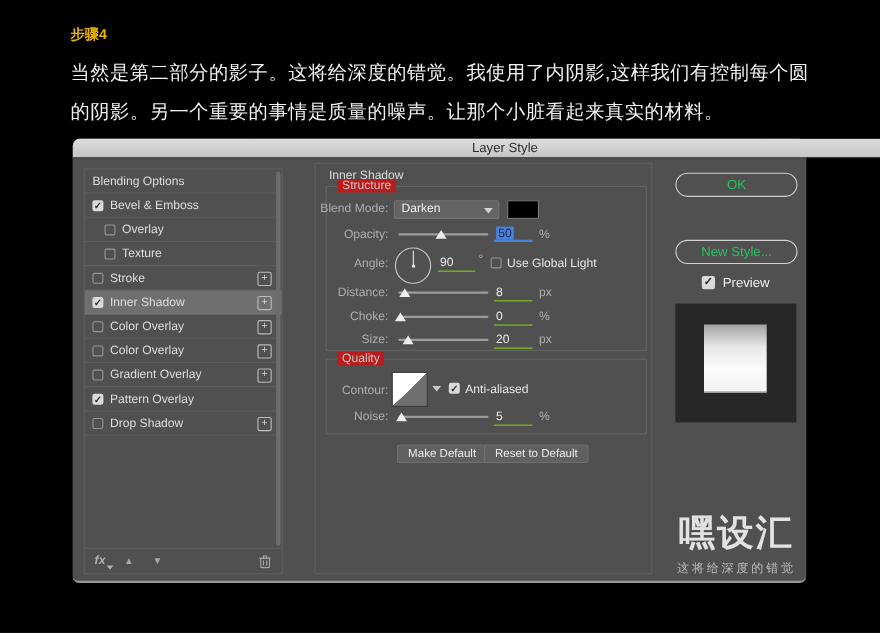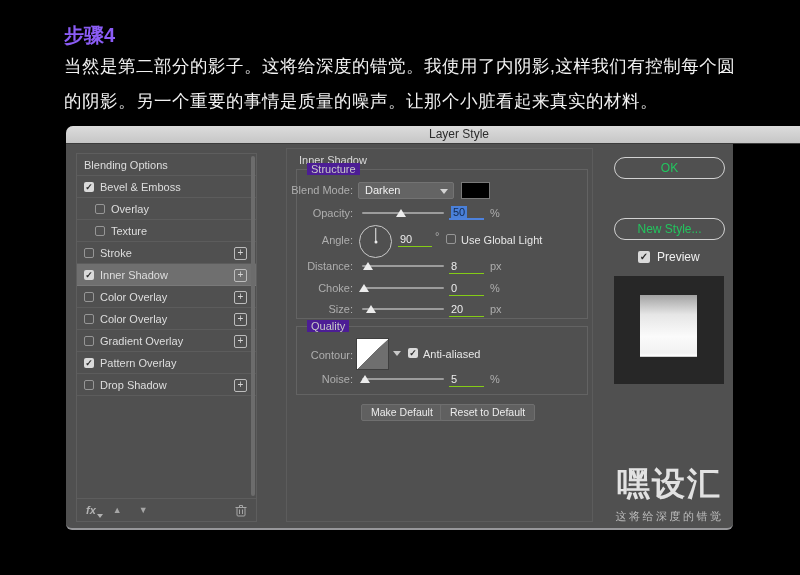--- a/index.html
+++ b/index.html
@@ -1,19 +1,19 @@
 <!DOCTYPE html>
 <html><head>
 <meta charset="utf-8">
 <style>
   html,body{margin:0;padding:0;background:#000;}
   .page{position:relative;width:800px;height:575px;background:#000;overflow:hidden;
         font-family:"Liberation Sans",sans-serif;}
   
-  .step-title{position:absolute;left:64px;top:22px;color:#8b5cf6;font-size:20px;font-weight:bold;}
+  .step-title{position:absolute;left:64px;top:22px;color:#eab308;font-size:13px;font-weight:bold;}
   .body-line{position:absolute;left:64px;color:#f2f2f2;font-size:17.5px;letter-spacing:.5px;}
   .body-line.l1{top:54px;} .body-line.l2{top:89px;}
   
   .dialog{position:absolute;left:66px;top:126px;width:667px;height:402px;background:#505050;
           border-radius:7px 7px 6px 6px;border-bottom:2px solid #97979a;}
   .titlebar{position:absolute;left:0;top:0;width:786px;height:18px;
             background:linear-gradient(#dcdcdc,#c6c6c6);border-radius:7px 7px 0 0;
             border-bottom:1px solid #3c3c3c;box-sizing:border-box;}
   .titlebar span{display:block;text-align:center;font-size:12px;line-height:17px;color:#2c2c2c;}
   
@@ -37,21 +37,21 @@
   .fx-ic{font-size:11px;font-style:italic;font-weight:bold;position:relative;}
   .fx-caret{position:absolute;right:-7px;bottom:-2px;width:0;height:0;
             border-left:3px solid transparent;border-right:3px solid transparent;border-top:4px solid #b2b2b2;}
   .arrow-ic{font-size:9px;color:#a6a6a6;}
   .trash-ic{margin-left:auto;display:flex;}
   
   .main-panel{position:absolute;left:220px;top:22px;width:307px;height:374px;
               border:1px solid #5c5c5c;box-sizing:border-box;font-size:11px;}
   .effect-title{position:absolute;left:12px;top:5px;color:#dadada;}
   .fieldset{position:absolute;border:1px solid #636363;}
-  .fieldset .legend{position:absolute;top:-7px;left:10px;background:#4c1d95;padding:0 4px;color:#c8c8c8;}
+  .fieldset .legend{position:absolute;top:-7px;left:10px;background:#b91c1c;padding:0 4px;color:#c8c8c8;}
   .fs-structure{left:9px;top:20px;width:290px;height:148px;}
   .fs-quality{left:9px;top:177px;width:290px;height:67px;}
   .flabel{position:absolute;left:4px;width:62px;text-align:right;color:#aeaeae;}
   .dropdown{position:absolute;left:71px;top:33px;width:96px;height:17px;background:#646464;
             border:1px solid #737373;border-radius:2px;color:#f1f1f1;box-sizing:border-box;
             padding:1px 6px 0;}
   .dd-caret{position:absolute;right:5px;top:6px;width:0;height:0;border-left:4px solid transparent;
             border-right:4px solid transparent;border-top:5px solid #d4d4d4;}
   .swatch{position:absolute;left:174px;top:33px;width:29px;height:17px;background:#000;
           border:1px solid #7a7a7a;box-sizing:border-box;}

